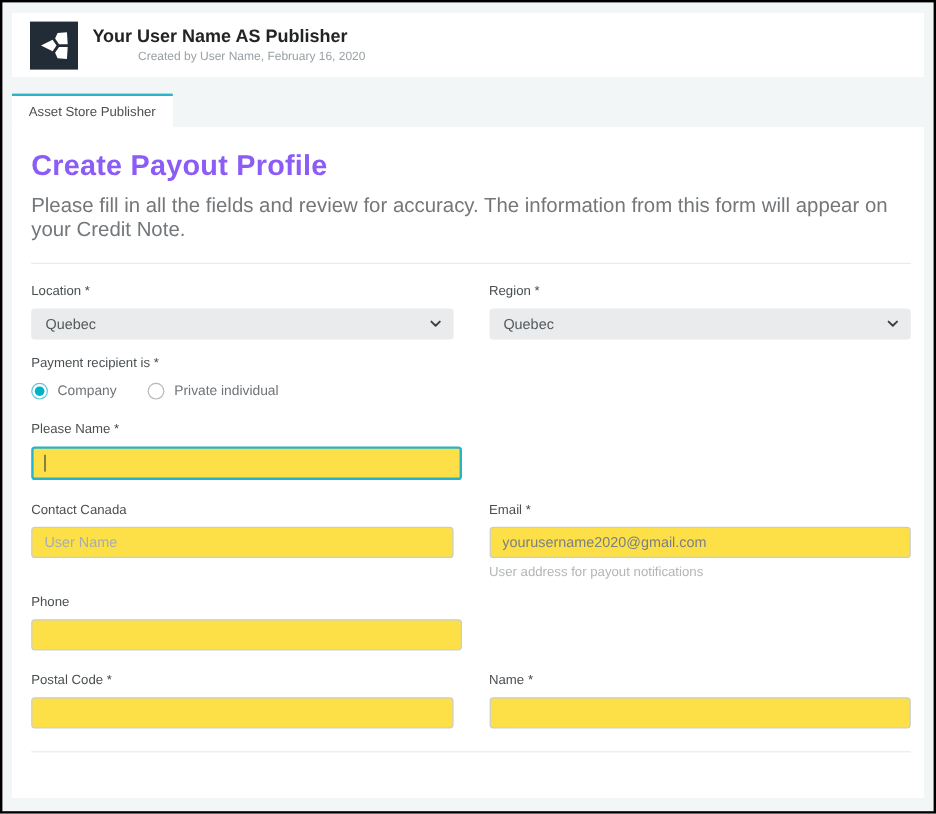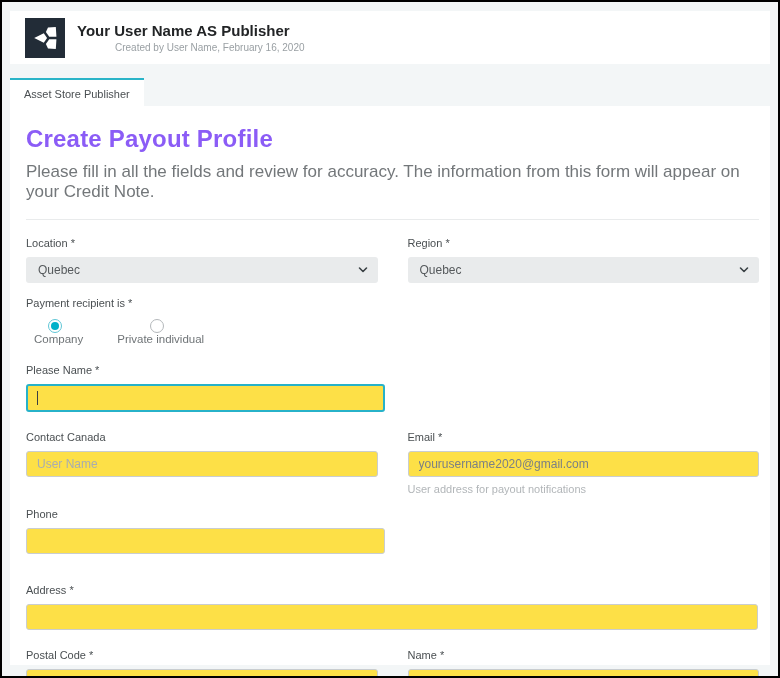--- a/index.html
+++ b/index.html
@@ -104,21 +104,21 @@
   .focus-wrap { position:relative; }
   .caret {
     position:absolute; left:11px; top:7px;
     width:1px; height:14px; background:#3a3f42;
   }
 
   .helper { font-size:11px; color:#b2b6b9; margin-top:6px; }
 
   
   .radio-row { display:flex; align-items:center; margin-top:10px; }
-  .radio-item { display:flex; align-items:center; margin-right:26px; cursor:pointer;flex-direction:column; }
+  .radio-item { display:flex; align-items:center; margin-right:26px; cursor:pointer; }
   .radio-circle {
     width:14px; height:14px; border-radius:50%;
     border:1px solid #b4b8bb; background:#fff;
     position:relative; flex:0 0 auto;
   }
   .radio-circle.on { border-color:#5fc6d6; }
   .radio-circle.on::after {
     content:""; position:absolute; left:2px; top:2px;
     width:8px; height:8px; border-radius:50%; background:#00b1c9;
   }
@@ -218,26 +218,20 @@
         </div>
       </div>
 
       <div class="row" style="margin-top:13px;">
         <div class="col">
           <span class="field-label">Phone</span>
           <input class="text-input" type="text" value="" style="">
         </div>
       </div>
 
-      <div class="mt-big">
-        <span class="field-label">Address *</span>
-        <div class="col-full">
-          <input class="text-input" type="text" value="" style="">
-        </div>
-      </div>
 
       <div class="row mt-row">
         <div class="col">
           <span class="field-label">Postal Code *</span>
           <input class="text-input" type="text" value="" style="">
         </div>
         <div class="col">
           <span class="field-label">Name *</span>
           <input class="text-input" type="text" value="" style="">
         </div>

